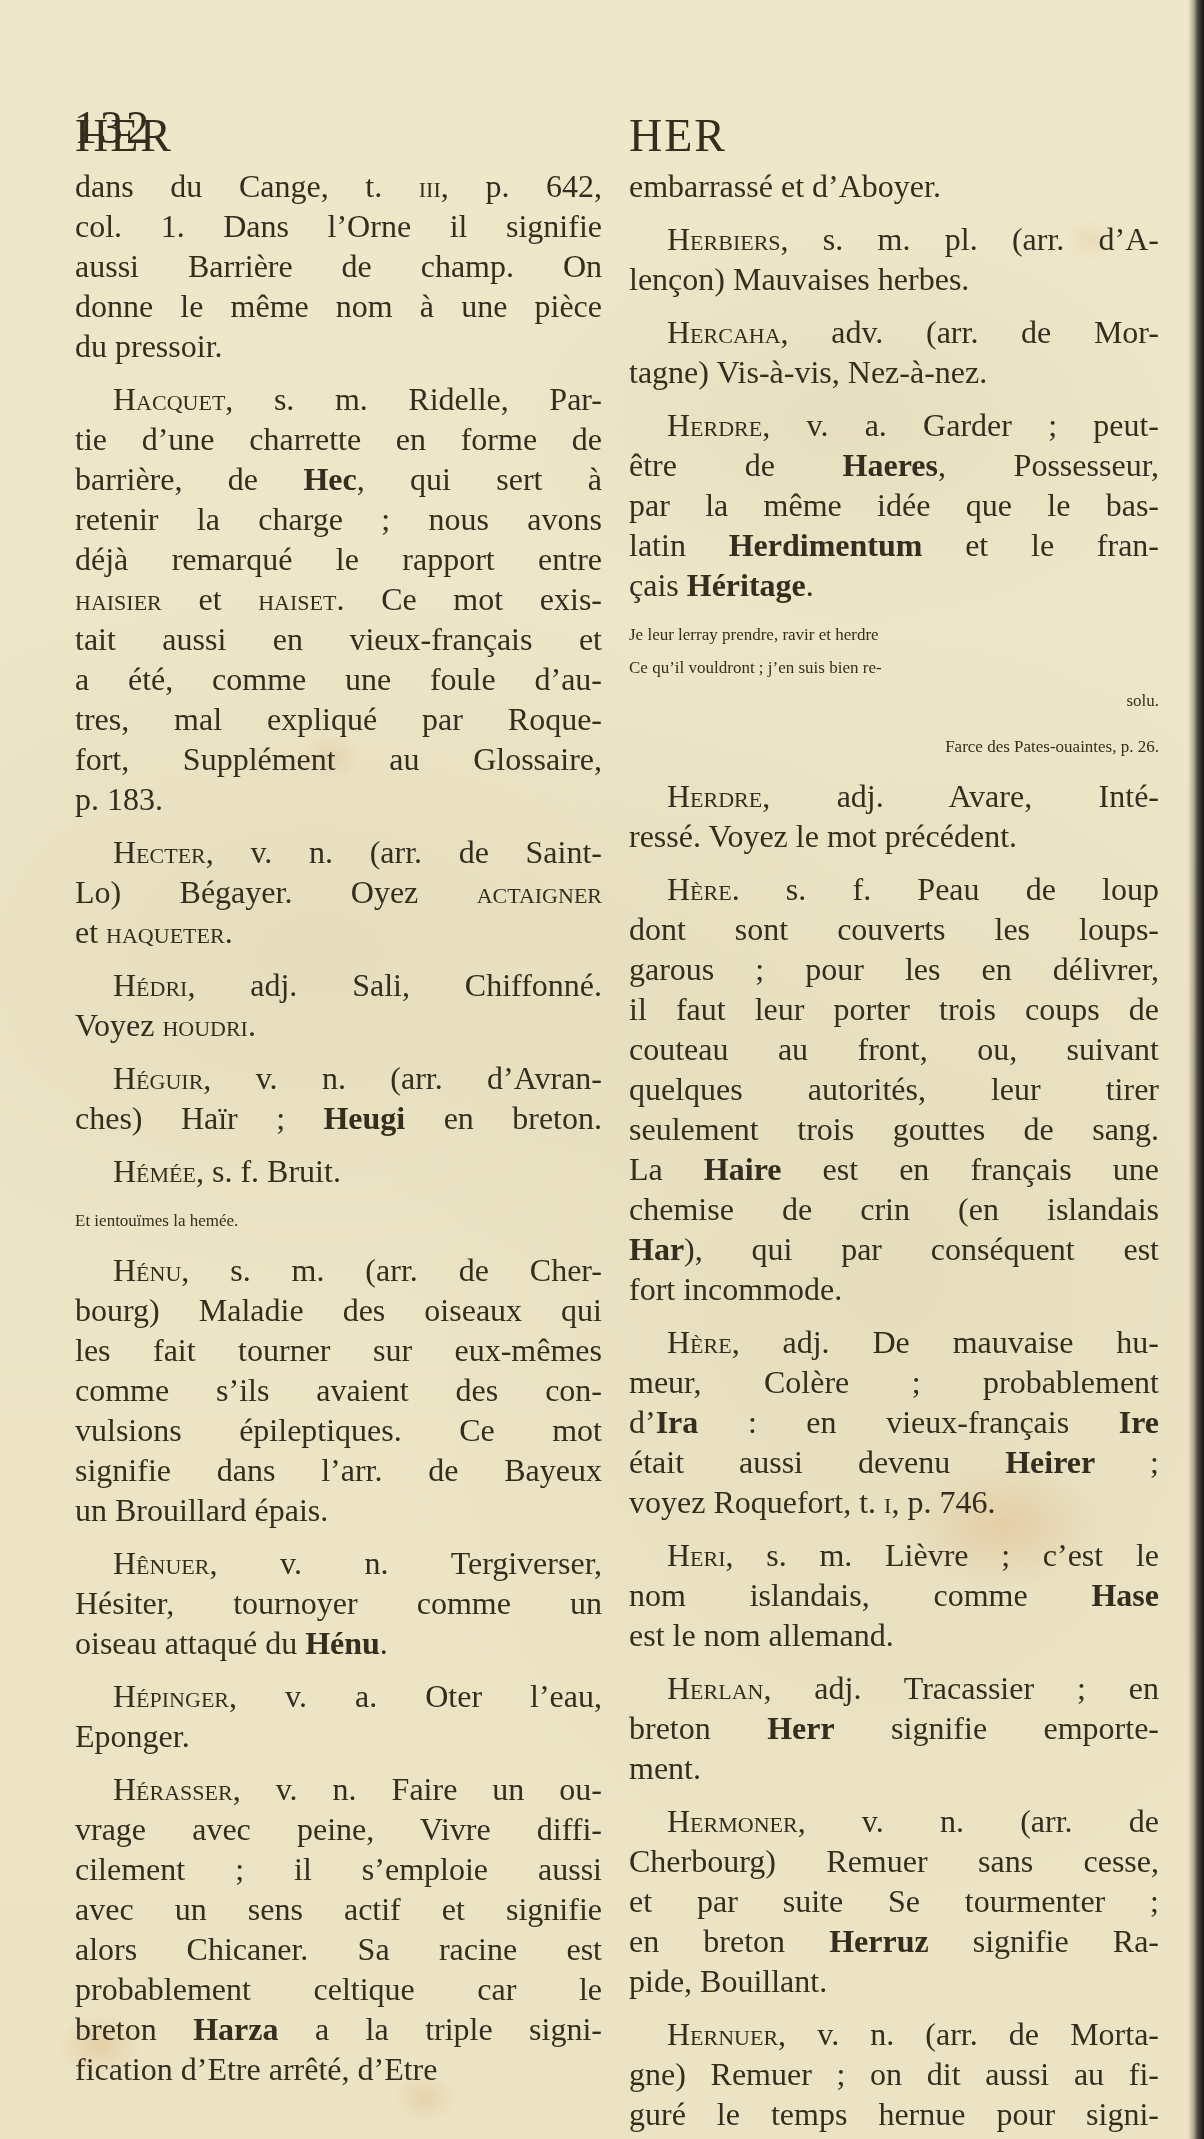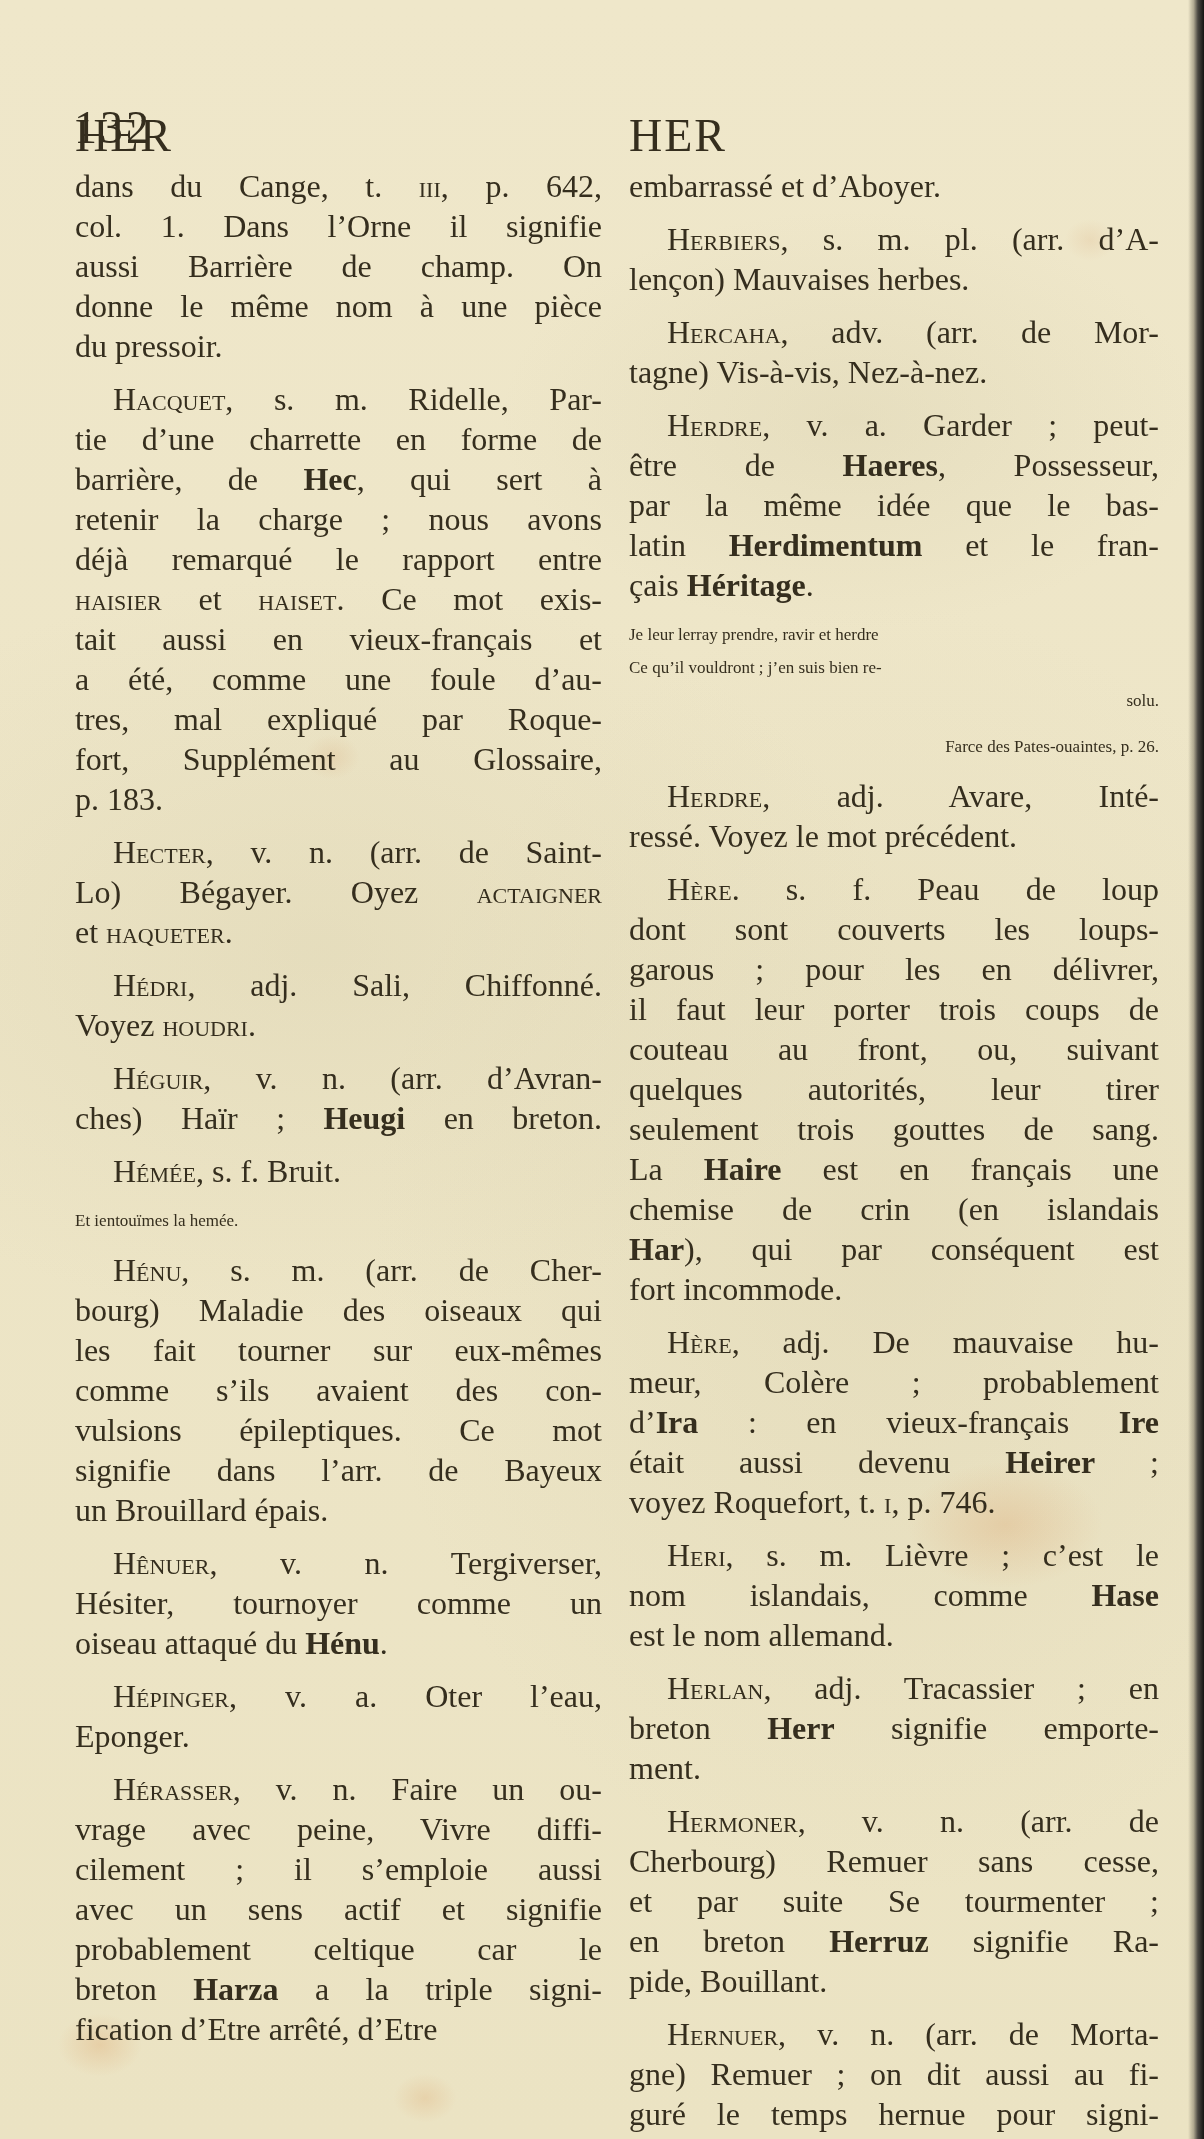--- a/index.html
+++ b/index.html
@@ -90,20 +90,21 @@
       <div class="line a-l"><span class="f-n">un Brouillard épais.</span></div>
       <div class="line a-j indent"><span class="f-sc">Hênuer</span><span class="f-n">, v. n. Tergiverser,</span></div>
       <div class="line a-j"><span class="f-n">Hésiter, tournoyer comme un</span></div>
       <div class="line a-l"><span class="f-n">oiseau attaqué du </span><span class="f-bi">Hénu</span><span class="f-n">.</span></div>
       <div class="line a-j indent"><span class="f-sc">Hépinger</span><span class="f-n">, v. a. Oter l’eau,</span></div>
       <div class="line a-l"><span class="f-i">Eponger</span><span class="f-n">.</span></div>
       <div class="line a-j indent"><span class="f-sc">Hérasser</span><span class="f-n">, v. n. Faire un ou-</span></div>
       <div class="line a-j"><span class="f-n">vrage avec peine, Vivre diffi-</span></div>
       <div class="line a-j"><span class="f-n">cilement ; il s’emploie aussi</span></div>
       <div class="line a-j"><span class="f-n">avec un sens actif et signifie</span></div>
+      <div class="line a-j"><span class="f-n">alors Chicaner. Sa racine est</span></div>
       <div class="line a-j"><span class="f-n">probablement celtique car le</span></div>
       <div class="line a-j"><span class="f-n">breton </span><span class="f-bi">Harza</span><span class="f-n"> a la triple signi-</span></div>
       <div class="line a-l"><span class="f-n">fication d’Etre arrêté, d’Etre</span></div>
     </div>
   <div class="col col-right">
       <div class="line a-l"><span class="f-n">embarrassé et d’Aboyer.</span></div>
       <div class="line a-j indent"><span class="f-sc">Herbiers</span><span class="f-n">, s. m. pl. (arr. d’A-</span></div>
       <div class="line a-l"><span class="f-n">lençon) Mauvaises herbes.</span></div>
       <div class="line a-j indent"><span class="f-sc">Hercaha</span><span class="f-n">, adv. (arr. de Mor-</span></div>
       <div class="line a-l"><span class="f-n">tagne) Vis-à-vis, Nez-à-nez.</span></div>

